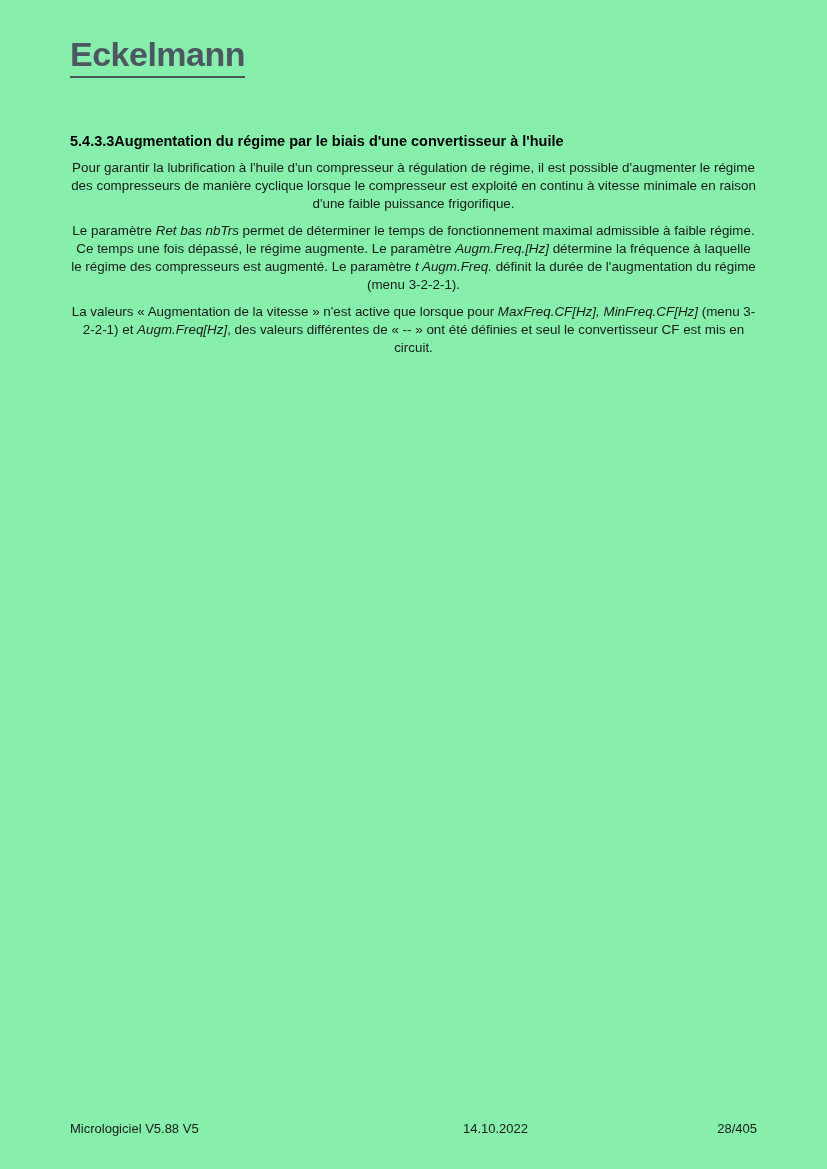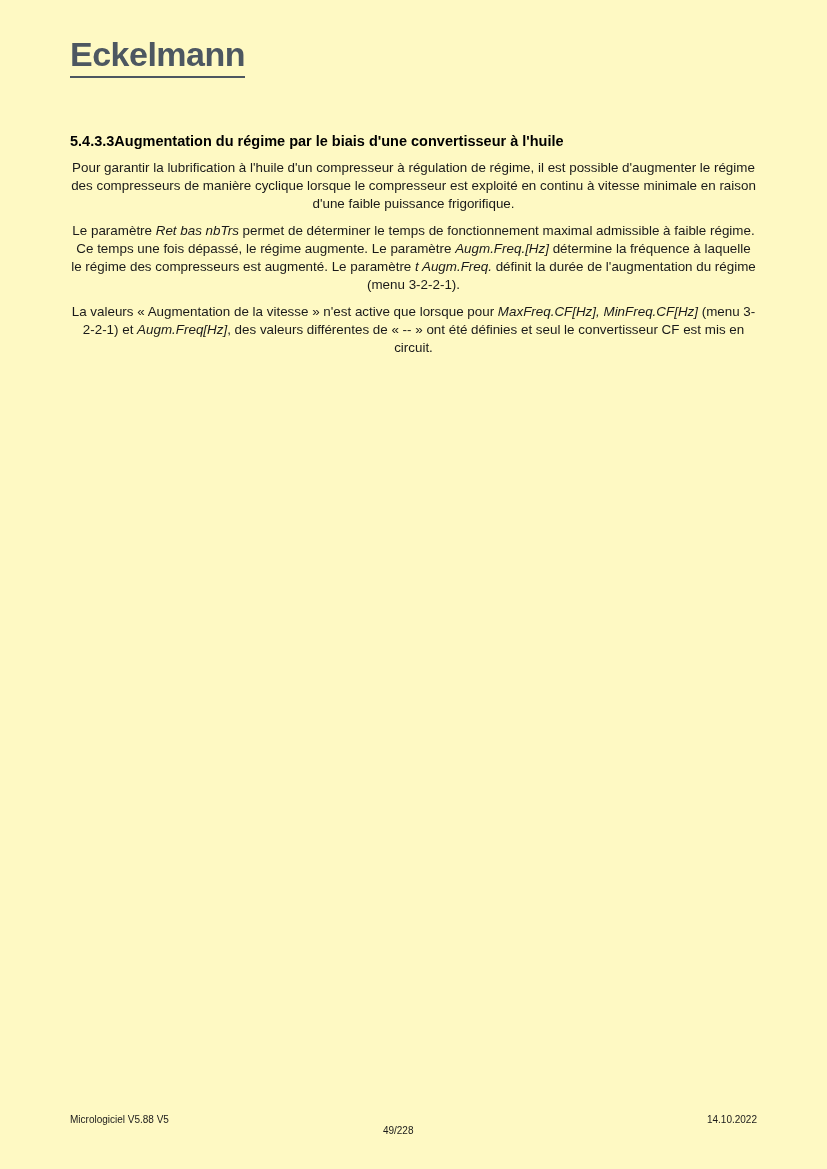--- a/index.html
+++ b/index.html
@@ -9,21 +9,21 @@
     height: 1169px;
     position: relative;
     font-family: "Liberation Sans", sans-serif;
     color: #1a1a1a;
     overflow: hidden;
   }
   .page {
     position: absolute;
     inset: 0;
     padding: 0 70px;
-    background: #fef9c3;
+    background: #86efac;
   }
   
   .logo {
     display: inline-block;
     margin-top: 36px;
   }
   .logo-text {
     display: block;
     font-size: 34px;
     font-weight: 700;
@@ -56,22 +56,22 @@
     text-align: center;
   }
   .it { font-style: italic; }
   
   .footer {
     position: absolute;
     left: 70px;
     right: 70px;
     bottom: 33px;
     display: grid;
-    grid-template-columns: 1fr 1fr;
-    font-size: 10px;
+    grid-template-columns: 1fr 1fr 1fr;
+    font-size: 13px;
     color: #1a1a1a;
   }
   .footer-center { text-align: right; }
   .footer-right { text-align: right; }
 </style>
 </head>
 <body>
 
 <div class="page">
 
@@ -88,16 +88,16 @@
     <p class="body-text"><span>Pour garantir la lubrification à l'huile d'un compresseur à régulation de régime, il est possible d'augmenter le régime des compresseurs de manière cyclique lorsque le compresseur est exploité en continu à vitesse minimale en raison d'une faible puissance frigorifique.</span></p>
 
     <p class="body-text"><span>Le paramètre </span><span class="it">Ret bas nbTrs</span><span> permet de déterminer le temps de fonctionnement maximal admissible à faible régime. Ce temps une fois dépassé, le régime augmente. Le paramètre </span><span class="it">Augm.Freq.[Hz]</span><span> détermine la fréquence à laquelle le régime des compresseurs est augmenté. Le paramètre </span><span class="it">t Augm.Freq.</span><span> définit la durée de l'augmentation du régime (menu 3-2-2-1).</span></p>
 
     <p class="body-text"><span>La valeurs « Augmentation de la vitesse » n'est active que lorsque pour </span><span class="it">MaxFreq.CF[Hz], MinFreq.CF[Hz]</span><span> (menu 3-2-2-1) et </span><span class="it">Augm.Freq[Hz]</span><span>, des valeurs différentes de « -- » ont été définies et seul le convertisseur CF est mis en circuit.</span></p>
   </main>
 
   <footer class="footer">
     <span class="footer-left">Micrologiciel V5.88 V5</span>
     <span class="footer-center">14.10.2022</span>
-    <span class="footer-right">49/228</span>
+    <span class="footer-right">28/405</span>
   </footer>
 
 </div>
 
 </body></html>

